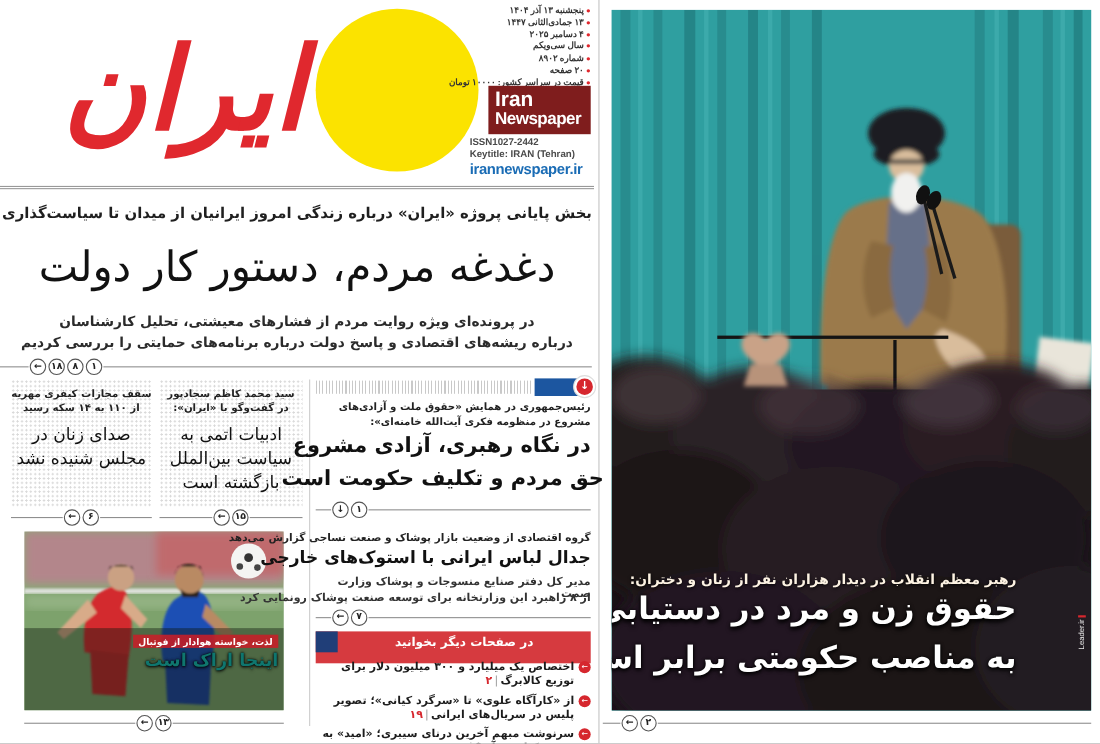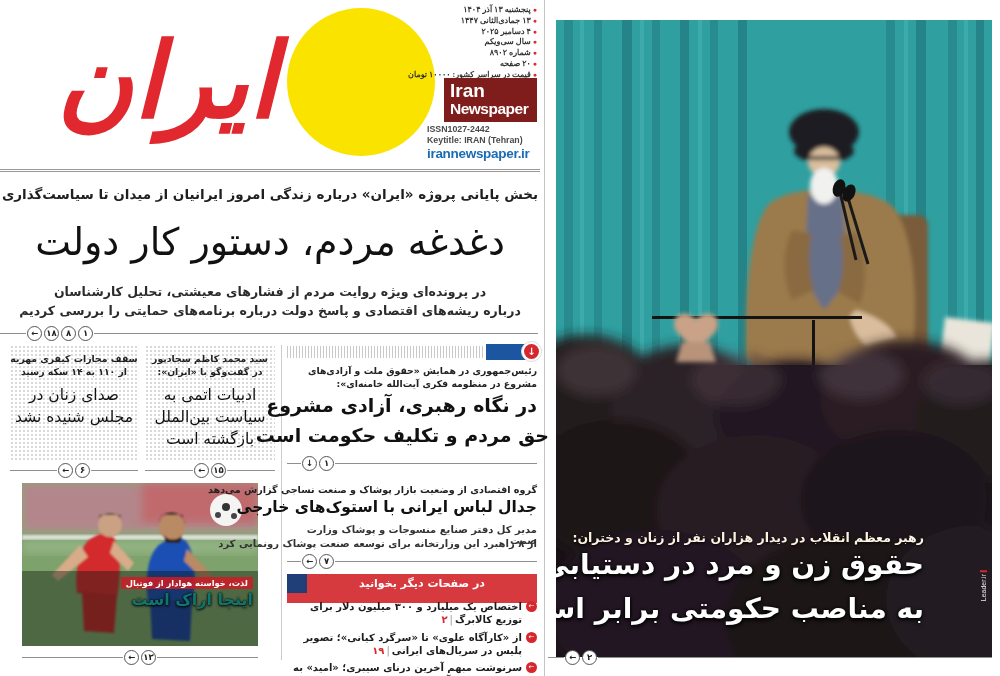--- a/index.html
+++ b/index.html
@@ -63,21 +63,21 @@
   .redbar .sq { position:absolute; left:0; top:0; width:20px; height:19px; background:#203e78; }
   .redbar .t { position:absolute; right:0; top:0; width:230px; text-align:center; color:#fff; font-size:11px; font-weight:bold; line-height:19px; }
   .morelist { left:287px; top:600px; width:250px; }
   .morelist .it { display:flex; direction:rtl; align-items:flex-start; margin-bottom:4.5px; }
   .morelist .bullet { width:11px; height:11px; min-width:11px; border-radius:50%; background:#d6272e; color:#fff; font-size:7px; line-height:11px; text-align:center; margin-left:4px; margin-top:1px; }
   .morelist .tx { font-size:10px; font-weight:bold; color:#1c1c1c; line-height:13px; }
   .morelist .pg { color:#d6272e; font-weight:bold; font-size:10px; }
   .morelist .sep { color:#999; font-weight:normal; padding:0 2px; }
 
   
-  .photo { left:556px; top:20px; width:436px; height:637px; overflow:hidden; background:#2f9fa0; }
+  .photo { left:556px; top:9px; width:436px; height:637px; overflow:hidden; background:#2f9fa0; }
   .ph-kicker { right:68px; top:510px; color:#fdf3e3; font-size:12.5px; font-weight:bold; text-shadow:0 1px 3px #000; white-space:nowrap; }
   .ph-h1 { right:68px; top:528px; color:#fff; font-size:28px; font-weight:bold; text-shadow:0 2px 4px #000, 0 0 3px #000; white-space:nowrap; }
   .ph-h2 { right:68px; top:572px; color:#fff; font-size:28px; font-weight:bold; text-shadow:0 2px 4px #000, 0 0 3px #000; white-space:nowrap; }
   .ph-credit { left:424px; top:550px; writing-mode:vertical-rl; transform:rotate(180deg); color:#e9e9e9; font-size:7px; font-family:"Liberation Sans", sans-serif; border-bottom:2px solid #d6272e; padding-bottom:2px; }
 </style>
 </head>
 <body>
 
 <div class="page">
 

